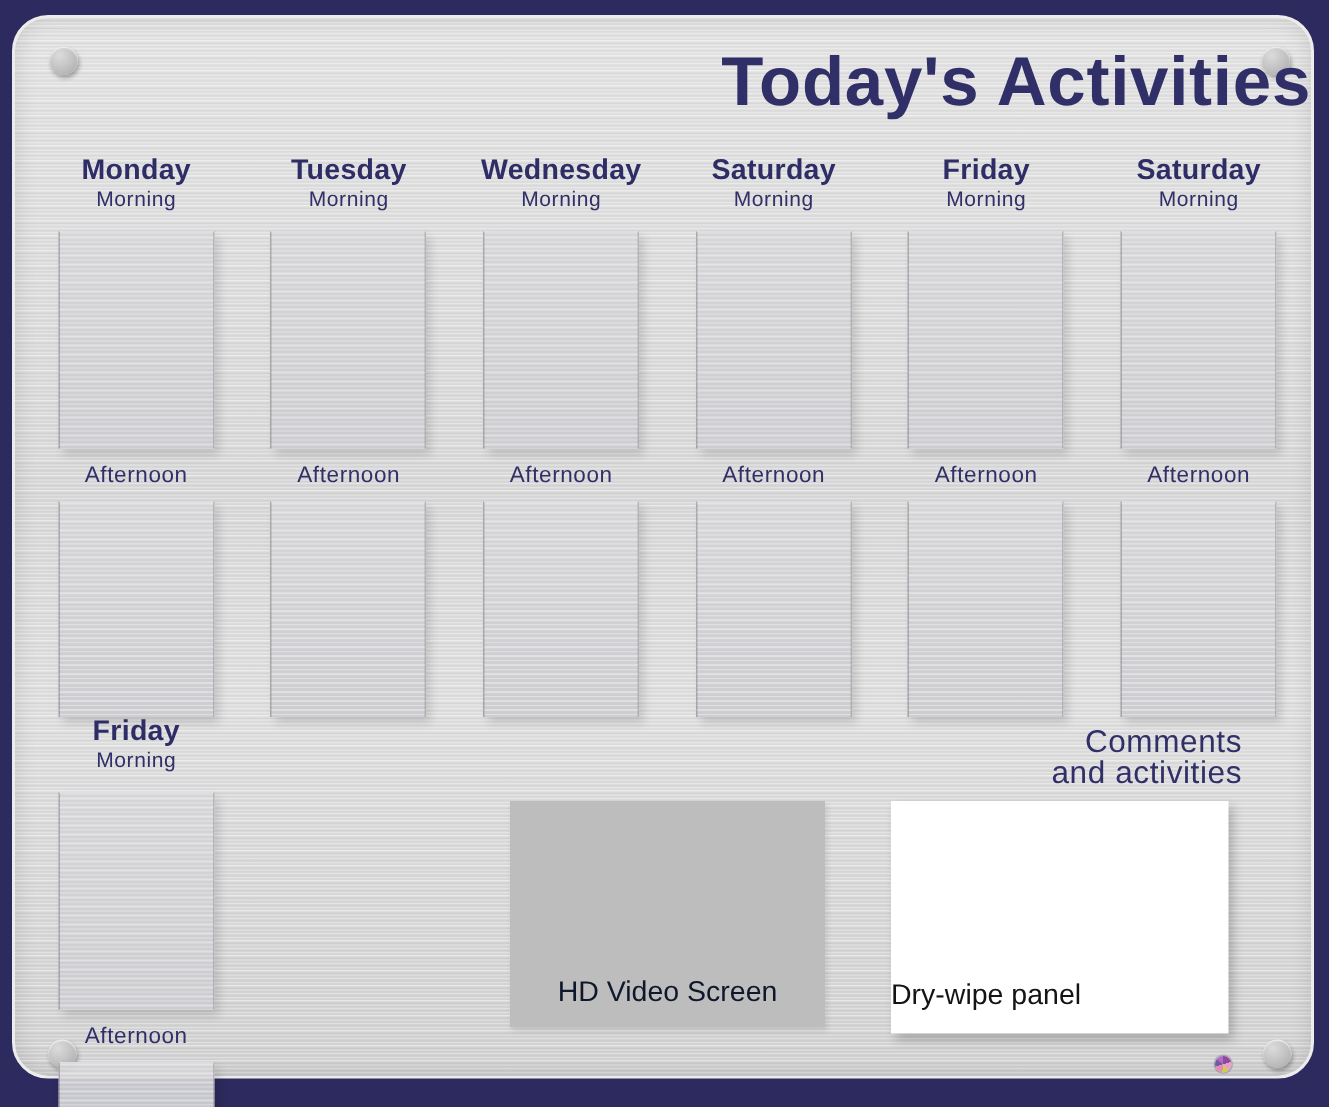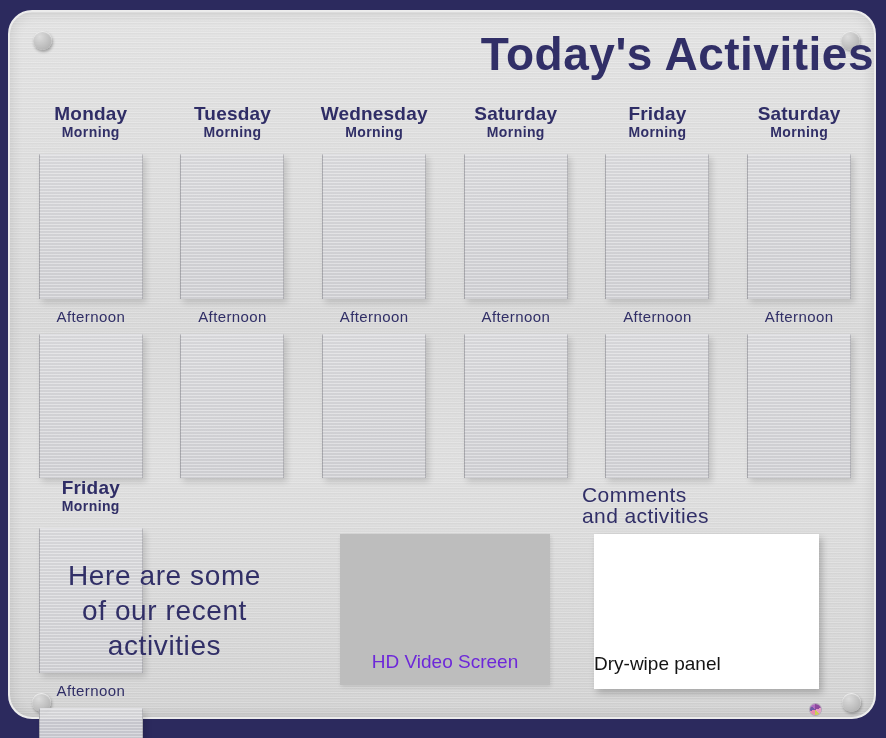--- a/index.html
+++ b/index.html
@@ -31,21 +31,21 @@
     position:absolute;left:0;top:14px;width:100%;
     text-align:right;font-size:46px;line-height:56px;font-weight:bold;
     color:#312f67;letter-spacing:0.5px;
   }
   .grid{
     position:absolute;left:10px;top:92px;width:850px;
     display:grid;grid-template-columns:repeat(6,1fr);
   }
   .col{text-align:center;}
   .day{font-size:19px;line-height:20px;font-weight:bold;color:#2f2d66;letter-spacing:0.2px;}
-  .period{font-size:14px;line-height:17px;color:#312f67;letter-spacing:0.4px;font-weight:bold;}
+  .period{font-size:14px;line-height:17px;color:#312f67;letter-spacing:0.4px;}
   .spacer{height:13px;}
   .slot{
     width:104px;margin:0 auto;
     background:
       repeating-linear-gradient(180deg, rgba(255,255,255,0.32) 0 1px, rgba(0,0,0,0.02) 1px 3px),
       linear-gradient(180deg, rgba(217,217,220,0.92), rgba(208,208,212,0.92));
     border-left:1px solid rgba(110,110,118,0.45);
     border-right:1px solid rgba(125,125,132,0.40);
     border-top:1px solid rgba(225,225,228,0.9);
     box-sizing:border-box;
@@ -57,23 +57,23 @@
   .pm-label{font-size:15px;color:#312f67;letter-spacing:0.4px;margin-top:0;}
   .recent{
     position:absolute;left:22px;top:546px;width:265px;text-align:center;
     color:#312f67;font-size:28px;line-height:35px;font-weight:400;letter-spacing:0.6px;
   }
   .video{
     position:absolute;left:330px;top:522px;width:210px;height:151px;
     background:#bdbdbd;box-shadow:1px 2px 4px rgba(0,0,0,0.10);
     display:flex;align-items:flex-end;justify-content:center;
   }
-  .video-label{color:#6d28d9;font-size:19px;padding-bottom:12px;}
+  .video-label{color:#0f172a;font-size:19px;padding-bottom:12px;}
   .comments-heading{
-    position:absolute;left:572px;top:472px;width:246px;text-align:left;
+    position:absolute;left:572px;top:472px;width:246px;text-align:right;
     color:#312f67;font-size:21px;line-height:21px;font-weight:400;letter-spacing:0.4px;
   }
   .drywipe{
     position:absolute;left:584px;top:522px;width:225px;height:155px;
     background:#ffffff;box-shadow:3px 4px 7px rgba(0,0,0,0.22);
     display:flex;align-items:flex-end;
   }
   .drywipe-label{color:#141414;font-size:19px;padding-bottom:14px;}
   .maker-logo{
     position:absolute;left:800px;top:692px;width:11px;height:11px;border-radius:50%;
@@ -168,25 +168,20 @@
         <div class="spacer"></div>
         <div class="slot morning"></div>
         <div class="pm-row">
             <span class="pm-label">Afternoon</span>
           </div>
         <div class="slot afternoon"></div>
       </div>
 
     </div>
 
-    <div class="recent">
-      <div>Here are some</div>
-      <div>of our recent</div>
-      <div>activities</div>
-    </div>
 
     <div class="video">
       <div class="video-label">HD Video Screen</div>
     </div>
 
     <div class="comments-heading">
       <div>Comments</div>
       <div>and activities</div>
     </div>
 

